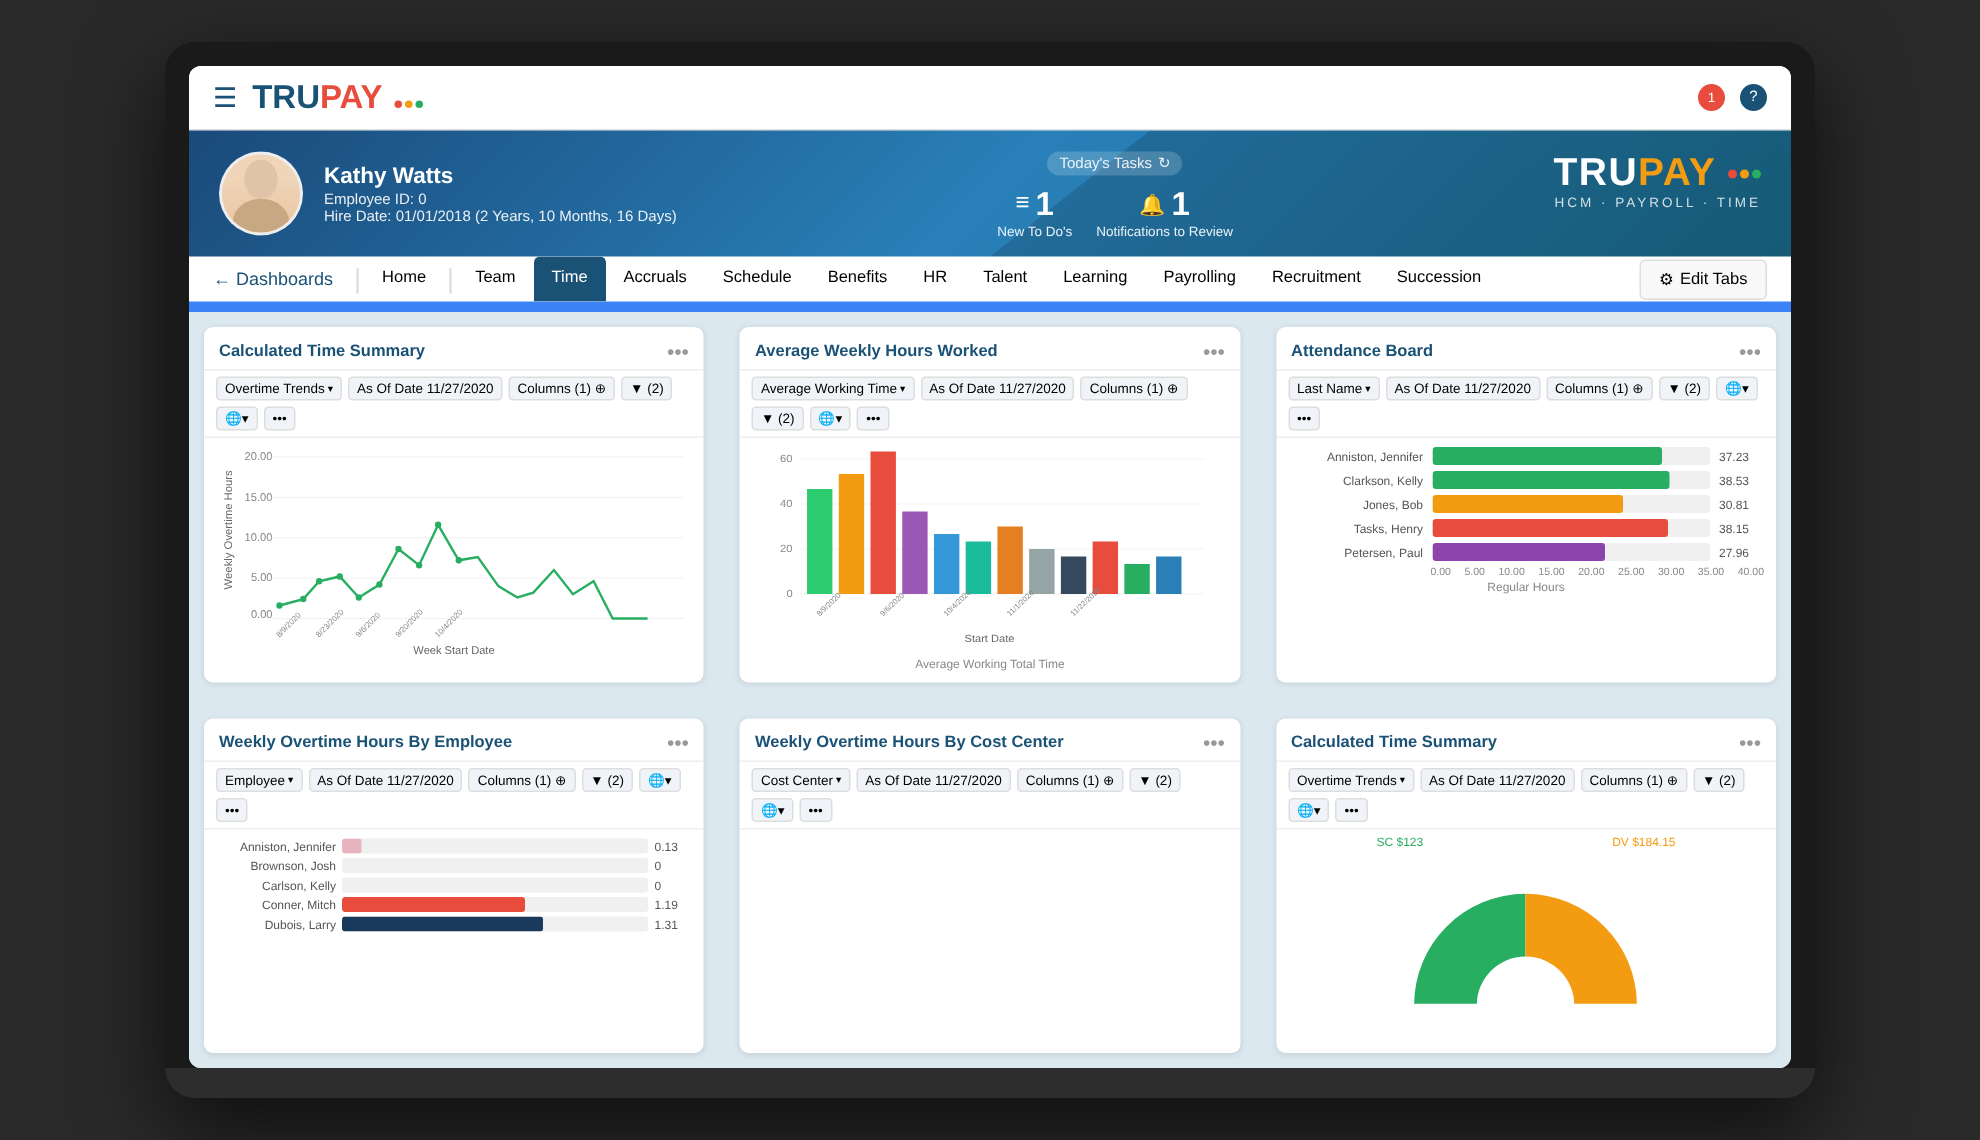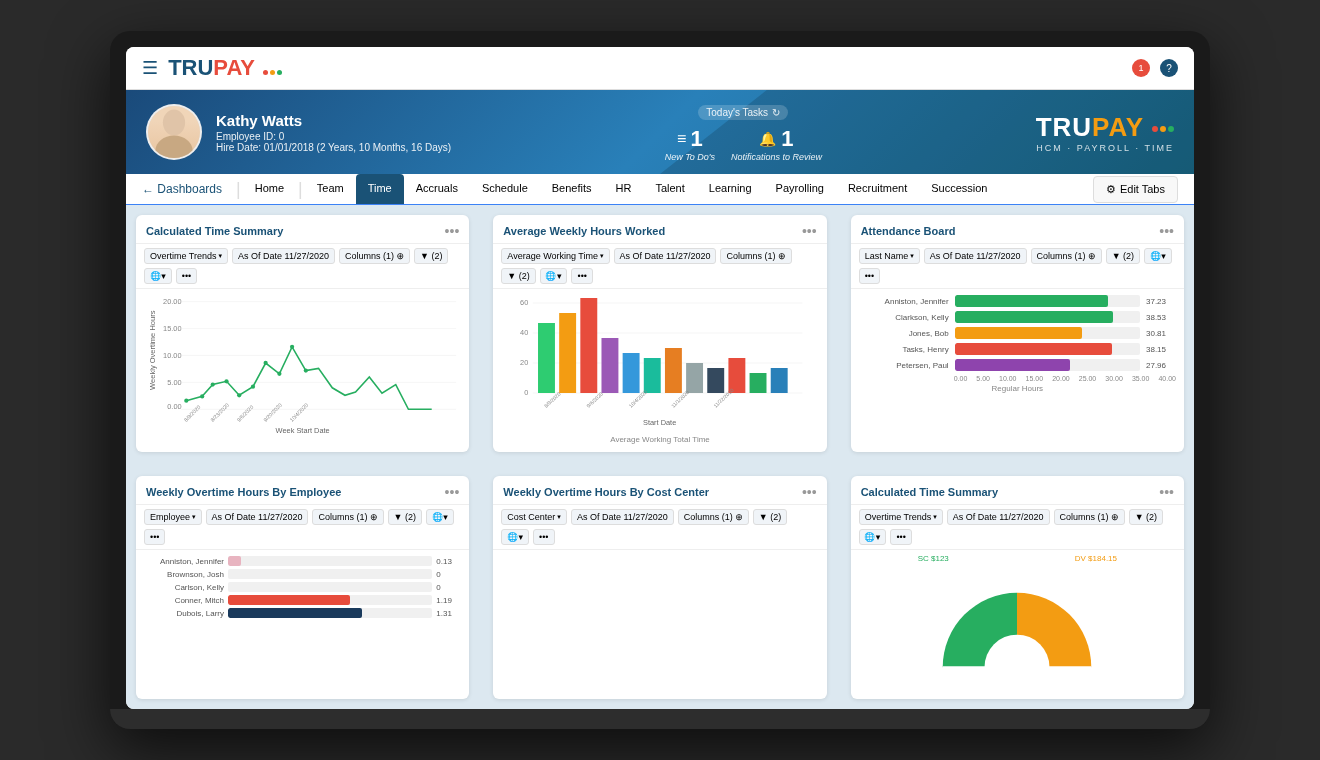--- a/index.html
+++ b/index.html
@@ -61,21 +61,20 @@
       border-radius: 50%;
       width: 18px; height: 18px;
       font-size: 10px;
       display: flex; align-items: center; justify-content: center;
     }
     
     .hero {
       background: linear-gradient(135deg, #1a4a7a 0%, #2980b9 50%, #1a6a8a 100%);
       padding: 12px 20px;
       display: flex;
-      align-items: center;
       justify-content: space-between;
       min-height: 80px;
       position: relative;
       overflow: hidden;
     }
     .hero::before {
       content: '';
       position: absolute;
       right: 0; top: 0; bottom: 0;
       width: 50%;
@@ -102,28 +101,28 @@
     .hero-center { text-align: center; z-index: 1; }
     .todays-tasks-label {
       font-size: 10px; color: white; opacity: 0.9;
       background: rgba(255,255,255,0.2);
       padding: 2px 8px; border-radius: 10px;
       margin-bottom: 6px; display: inline-flex; align-items: center; gap: 4px;
     }
     .tasks-badges { display: flex; gap: 16px; }
     .task-badge { text-align: center; color: white; }
     .task-badge-num { font-size: 22px; font-weight: bold; }
-    .task-badge-label { font-size: 9px; opacity: 0.9; font-style: italic; }
+    .task-badge-label { font-size: 9px; opacity: 0.9; }
     .hero-logo { z-index: 1; }
     
     .nav-bar {
       background: #fff;
       display: flex;
       align-items: center;
-      border-bottom: 1px solid #3b82f6;
+      border-bottom: 7px solid #3b82f6;
       padding: 0 16px;
     }
     .nav-back { color: #1a5276; font-size: 12px; margin-right: 12px; cursor: pointer; }
     .nav-tab {
       padding: 8px 12px;
       font-size: 11px;
       cursor: pointer;
       border-bottom: 2px solid transparent;
       white-space: nowrap;
     }

